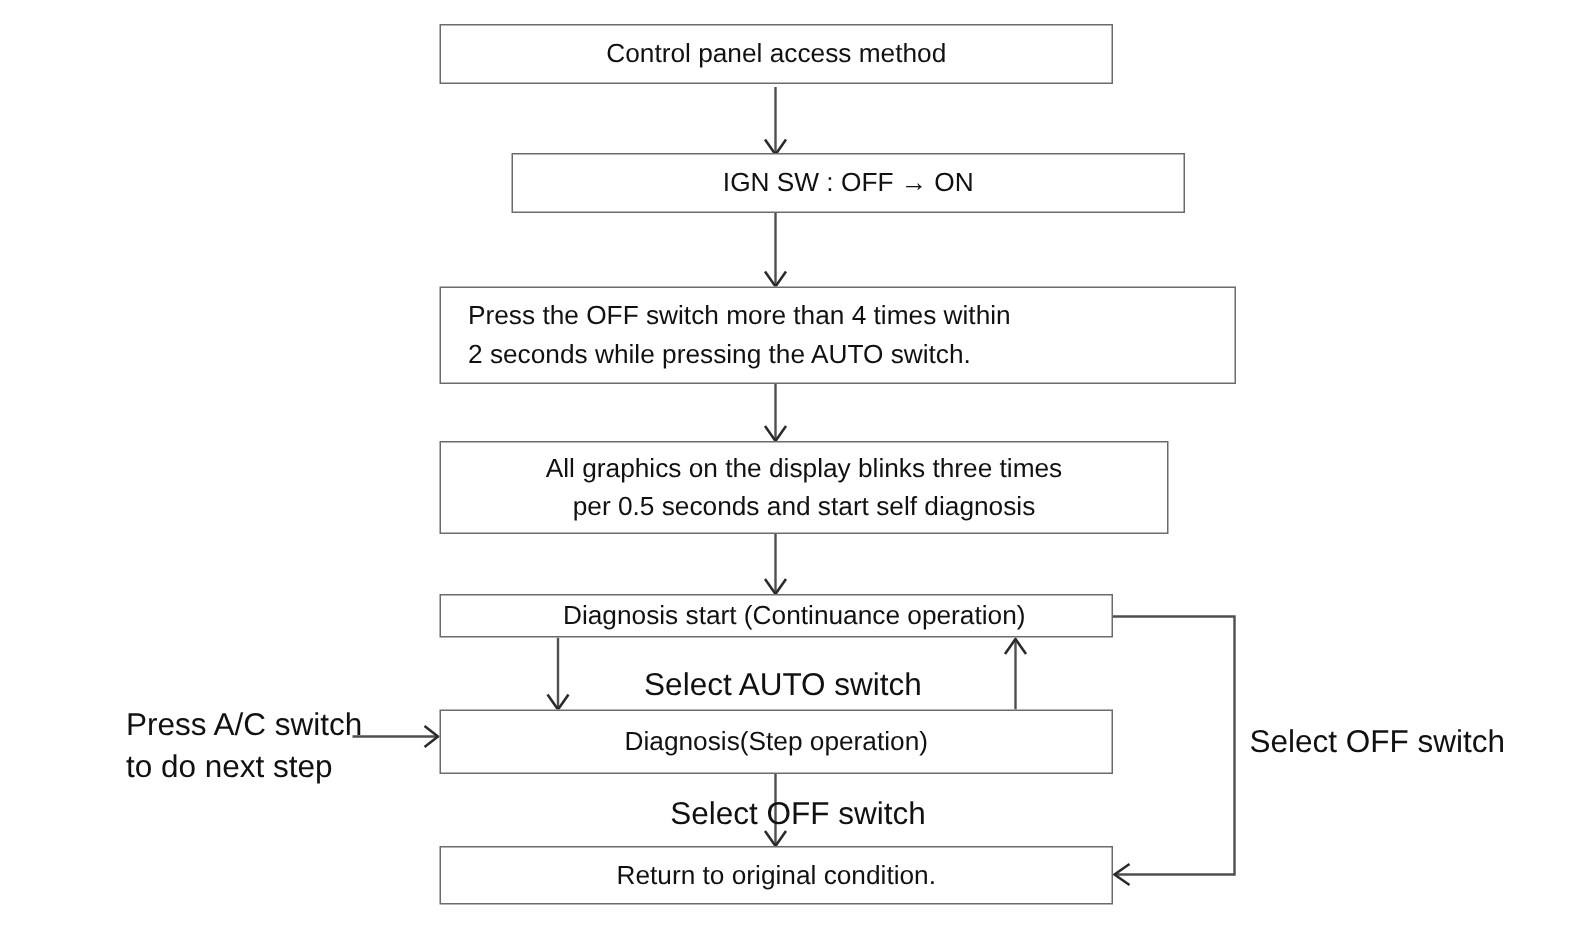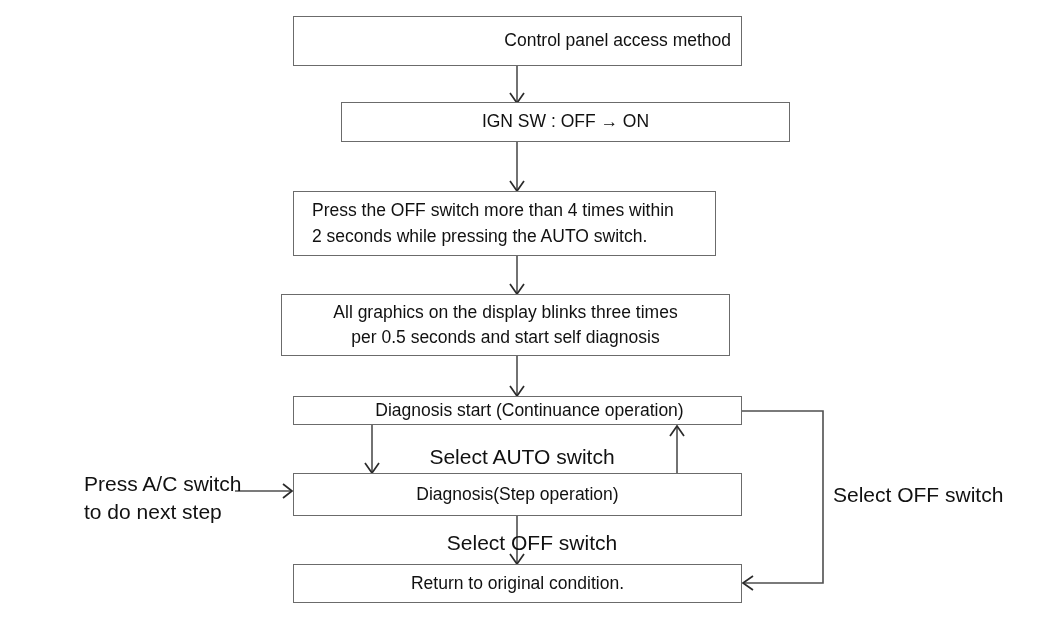--- a/index.html
+++ b/index.html
@@ -102,34 +102,34 @@
     <line x1="517" y1="516" x2="517" y2="563"></line>
     <polyline class="head" points="510,554 517,564 524,554"></polyline>
 
     <polyline points="742,411 823,411 823,583 744,583"></polyline>
     <polyline class="head" points="753,576 743,583 753,590"></polyline>
 
     <line x1="235" y1="491" x2="291" y2="491"></line>
     <polyline class="head" points="283,484 292,491 283,498"></polyline>
   </svg>
 
-  <div class="node" style="left:293px; top:16px; width:449px; height:50px;justify-content:flex-end;">
+  <div class="node" style="left:293px; top:16px; width:449px; height:40px;">
     <span class="txt">Control panel access method</span>
   </div>
 
   <div class="node" style="left:293px; top:102px; width:449px; height:40px;margin-left:48px;">
     <span class="txt">IGN SW : OFF → ON</span>
   </div>
 
-  <div class="node left-text" style="left:293px; top:191px; width:423px; height:65px; padding-left:18px;">
+  <div class="node left-text" style="left:293px; top:191px; width:531px; height:65px; padding-left:18px;">
     <span class="txt">Press the OFF switch more than 4 times within
 2 seconds while pressing the AUTO switch.</span>
   </div>
 
-  <div class="node" style="left:281px; top:294px; width:449px; height:62px;justify-content:center;">
+  <div class="node" style="left:293px; top:294px; width:486px; height:62px;justify-content:center;">
     <span class="txt">All graphics on the display blinks three times
 per 0.5 seconds and start self diagnosis</span>
   </div>
 
   <div class="node" style="left:293px; top:396px; width:449px; height:29px;padding-left:34px;">
     <span class="txt">Diagnosis start (Continuance operation)</span>
   </div>
 
   <div class="node" style="left:293px; top:564px; width:449px; height:39px;">
     <span class="txt">Return to original condition.</span>

